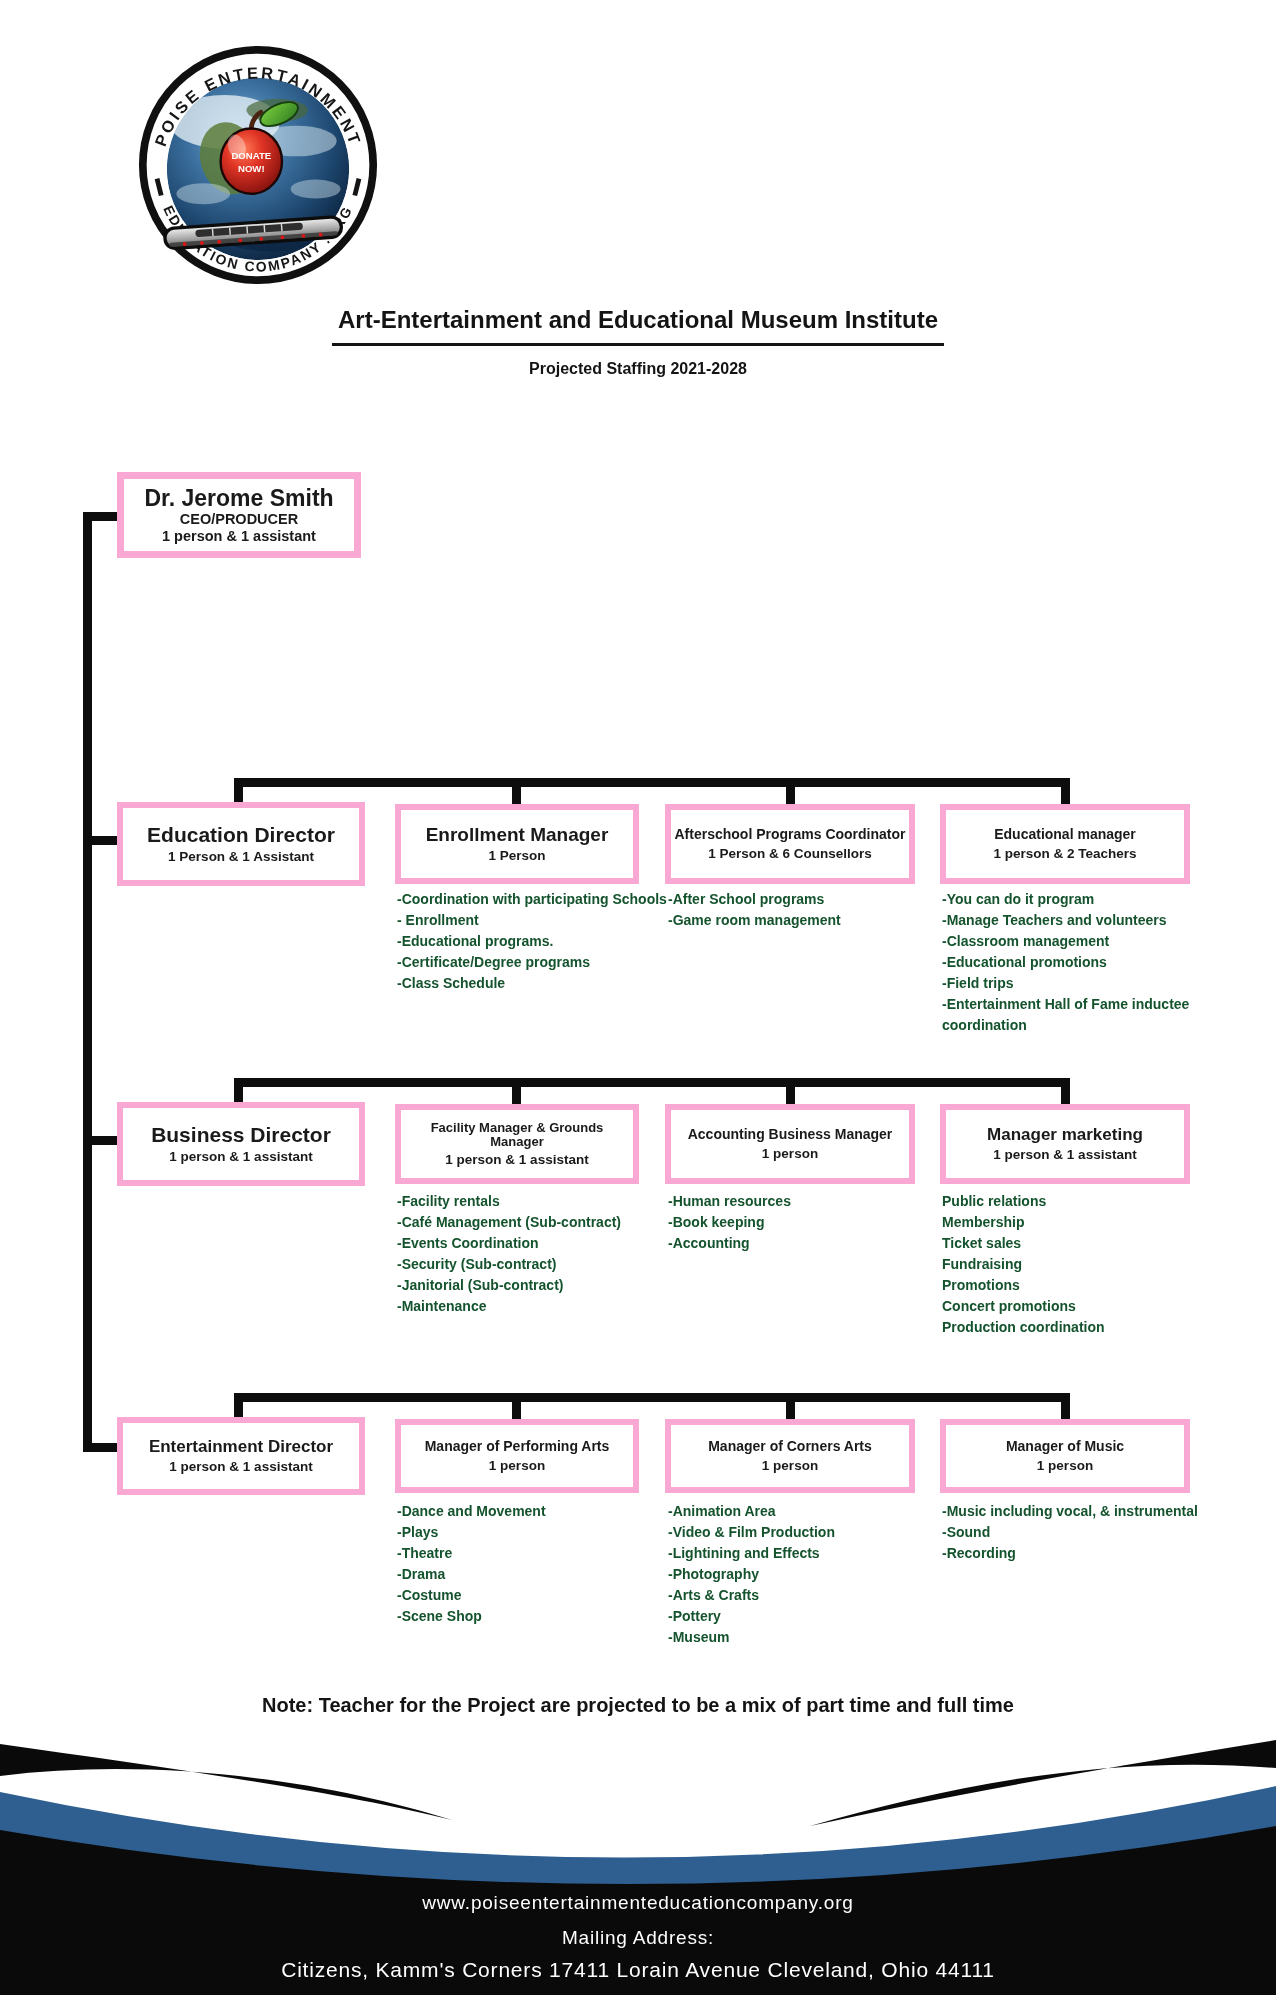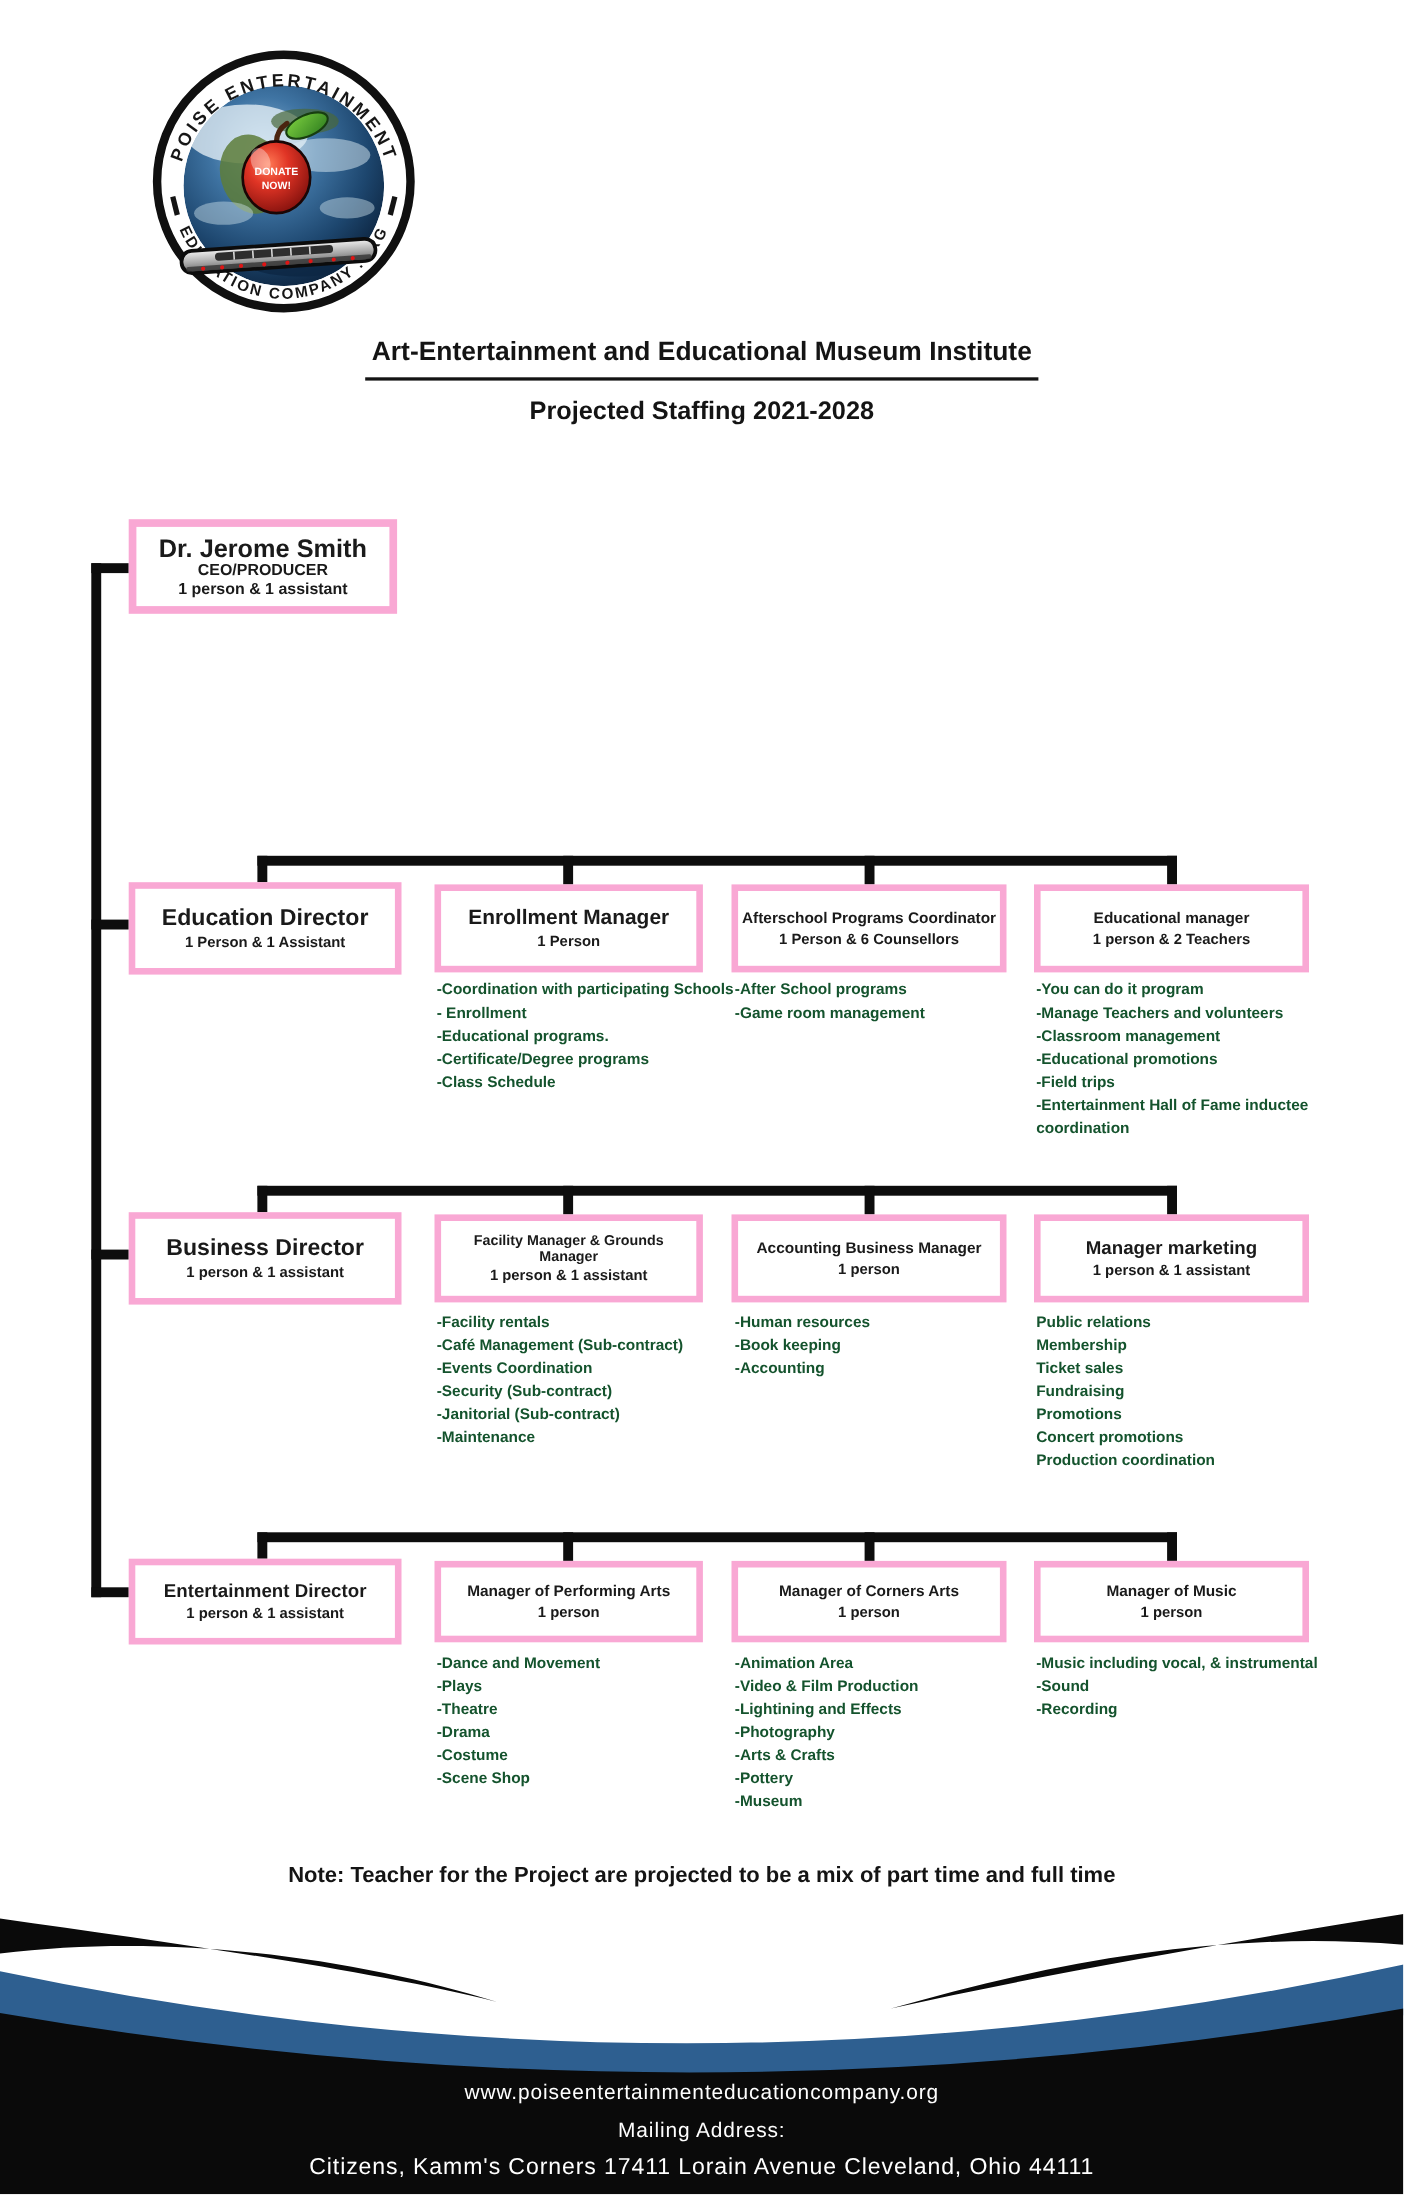--- a/index.html
+++ b/index.html
@@ -6,21 +6,21 @@
   .page{position:relative;width:1276px;height:1995px;background:#ffffff;overflow:hidden;
         font-family:"Liberation Sans",sans-serif;color:#111;}
 
   
   .logo{position:absolute;left:138px;top:45px;width:240px;height:240px;}
 
   
   .title-wrap{position:absolute;left:0;top:306px;width:100%;text-align:center;}
   .doc-title{display:inline-block;font-size:24px;font-weight:bold;color:#141414;
              border-bottom:3px solid #141414;padding:0 6px 9px 6px;}
-  .doc-subtitle{margin-top:14px;font-size:23px;font-weight:bold;color:#141414;}
+  .doc-subtitle{margin-top:14px;font-size:16px;font-weight:bold;color:#141414;}
 
   
   .obox{position:absolute;background:#fff;border:6px solid #f9a8d4;box-sizing:border-box;
         display:flex;flex-direction:column;align-items:center;justify-content:center;
         text-align:center;z-index:3;}
   .obox .t1{font-weight:bold;color:#1a1a1a;line-height:1.08;padding:0 3px;}
   .obox .t2{font-weight:bold;color:#1a1a1a;font-size:13.5px;margin-top:3px;}
   .ceo{left:117px;top:472px;width:244px;height:86px;border-width:7px;}
   .ceo .t1{font-size:23px;}
   .ceo .t2{font-size:14.5px;margin-top:1px;}

